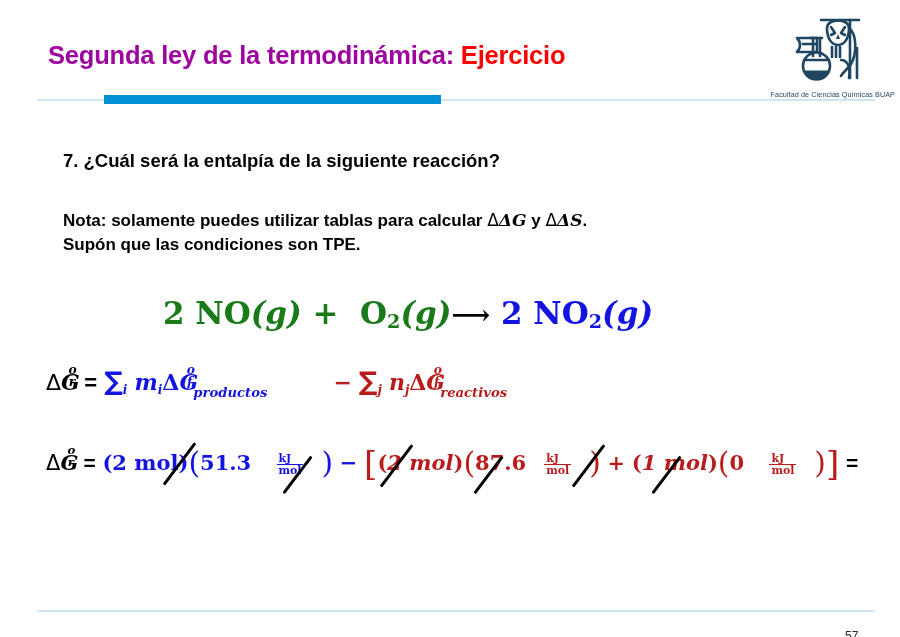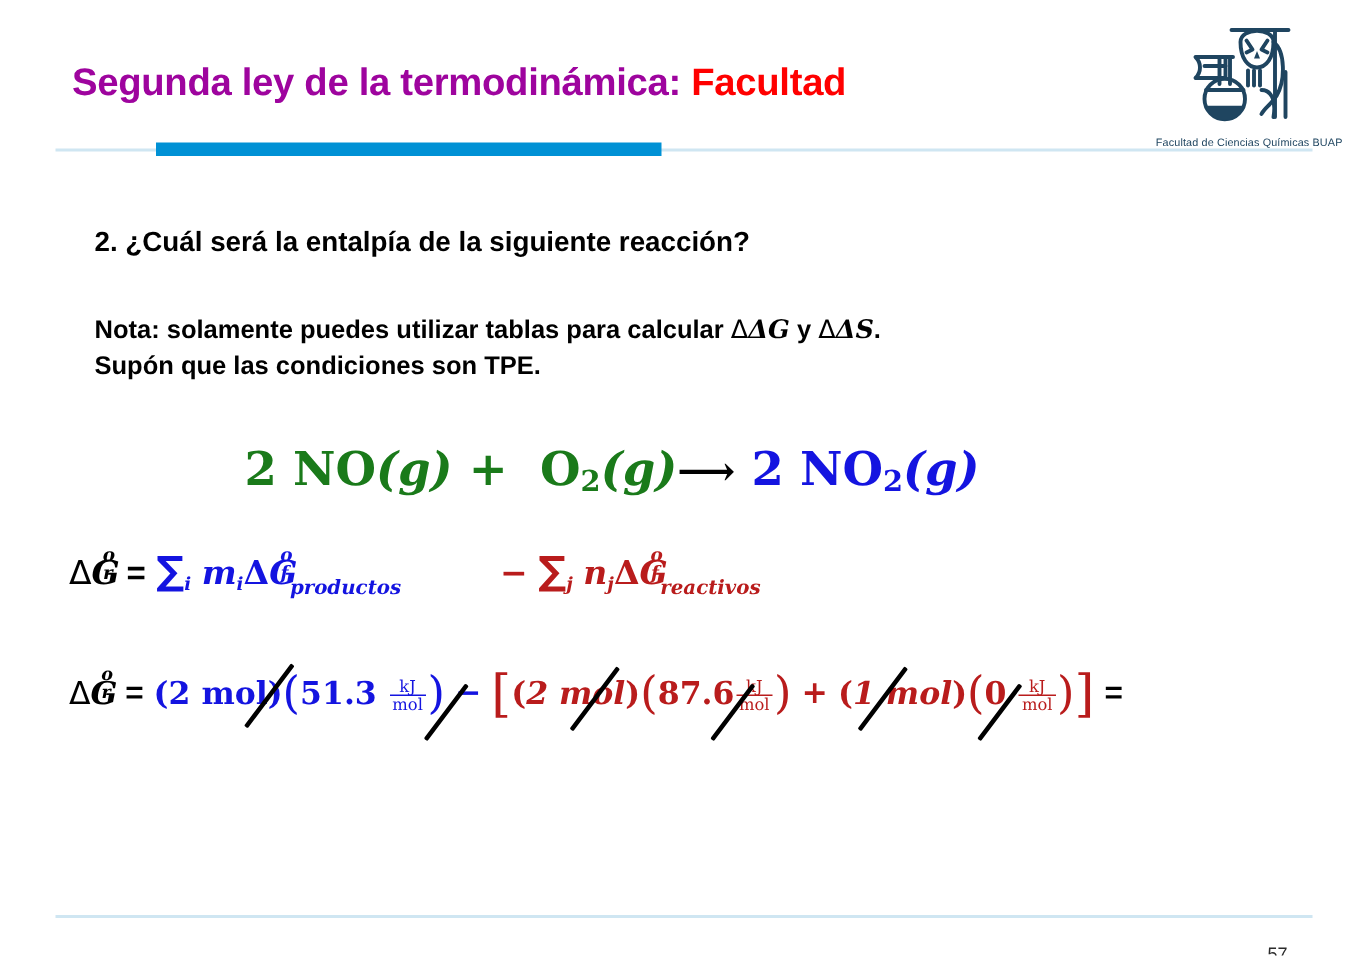--- a/index.html
+++ b/index.html
@@ -193,27 +193,26 @@
     vertical-align: -0.52em;
     display: inline-block;
     margin-left: -0.25em;
   }
   .minus-gap { display:inline-block; width: 66px; }
 
   
   .frac {
     display: inline-block;
     vertical-align: -0.42em;
-    text-align: center;
     font-size: 0.52em;
     line-height: 1.04;
     font-family: "DejaVu Serif", serif;
-    font-weight: normal;
+    font-weight: bold;
     position: relative;
-    margin: 0 1px;
+    margin: 0 18px;
   }
   .frac .num { display: block; padding: 0 2px; }
   .frac .den { display: block; border-top: 1.6px solid currentColor; padding: 0 2px; }
 
   .paren-big {
     font-size: 1.42em;
     font-weight: normal;
     vertical-align: -0.12em;
     display: inline-block;
   }
@@ -251,21 +250,21 @@
     color: #2B2B2B;
     margin-top: 43px;
   }
 </style>
 </head>
 <body>
 
 <div class="slide">
 
   <div class="slide-title">
-    <span class="title-main">Segunda ley de la termodinámica: </span><span class="title-accent">Facultad</span>
+    <span class="title-main">Segunda ley de la termodinámica: </span><span class="title-accent">Ejercicio</span>
   </div>
 
   <div class="header-rule-thin"></div>
   <div class="header-rule-thick"></div>
 
   <div class="logo-wrap">
     <svg class="logo-mark" viewBox="0 0 86 78">
       <g fill="none" stroke="#1F4560" stroke-width="2.6" stroke-linecap="round" stroke-linejoin="round">
 
         <line x1="34" y1="12" x2="72" y2="12"></line>
@@ -295,21 +294,21 @@
 
         <circle cx="29.5" cy="58" r="13.5"></circle>
 
         <path d="M16.6 62.5 A13.5 13.5 0 0 0 42.4 62.5 Z" fill="#1F4560" stroke="none"></path>
         <line x1="17" y1="52" x2="42" y2="52"></line>
       </g>
     </svg>
     <div class="logo-caption">Facultad de Ciencias Químicas BUAP</div>
   </div>
 
-  <div class="question">2. ¿Cuál será la entalpía de la siguiente reacción?</div>
+  <div class="question">7. ¿Cuál será la entalpía de la siguiente reacción?</div>
 
   <div class="note">
     <span>Nota: solamente puedes utilizar tablas para calcular </span><span class="mathsym"><span class="delta">Δ</span><span>ΔG</span></span><span> y </span><span class="mathsym"><span class="delta">Δ</span><span>ΔS</span></span><span>.</span>
     <span class="ln2">Supón que las condiciones son TPE.</span>
   </div>
 
   <div class="chem-eq">
     <span class="chem-reactants"><span>2</span>&nbsp;<span>NO</span><span class="st">(g)</span>&nbsp;<span>+</span>&nbsp;&nbsp;<span>O</span><sub>2</sub><span class="st">(g)</span></span><span class="chem-arrow">⟶</span><span class="chem-products">&nbsp;<span>2</span>&nbsp;<span>NO</span><sub>2</sub><span class="st">(g)</span></span>
   </div>
 

